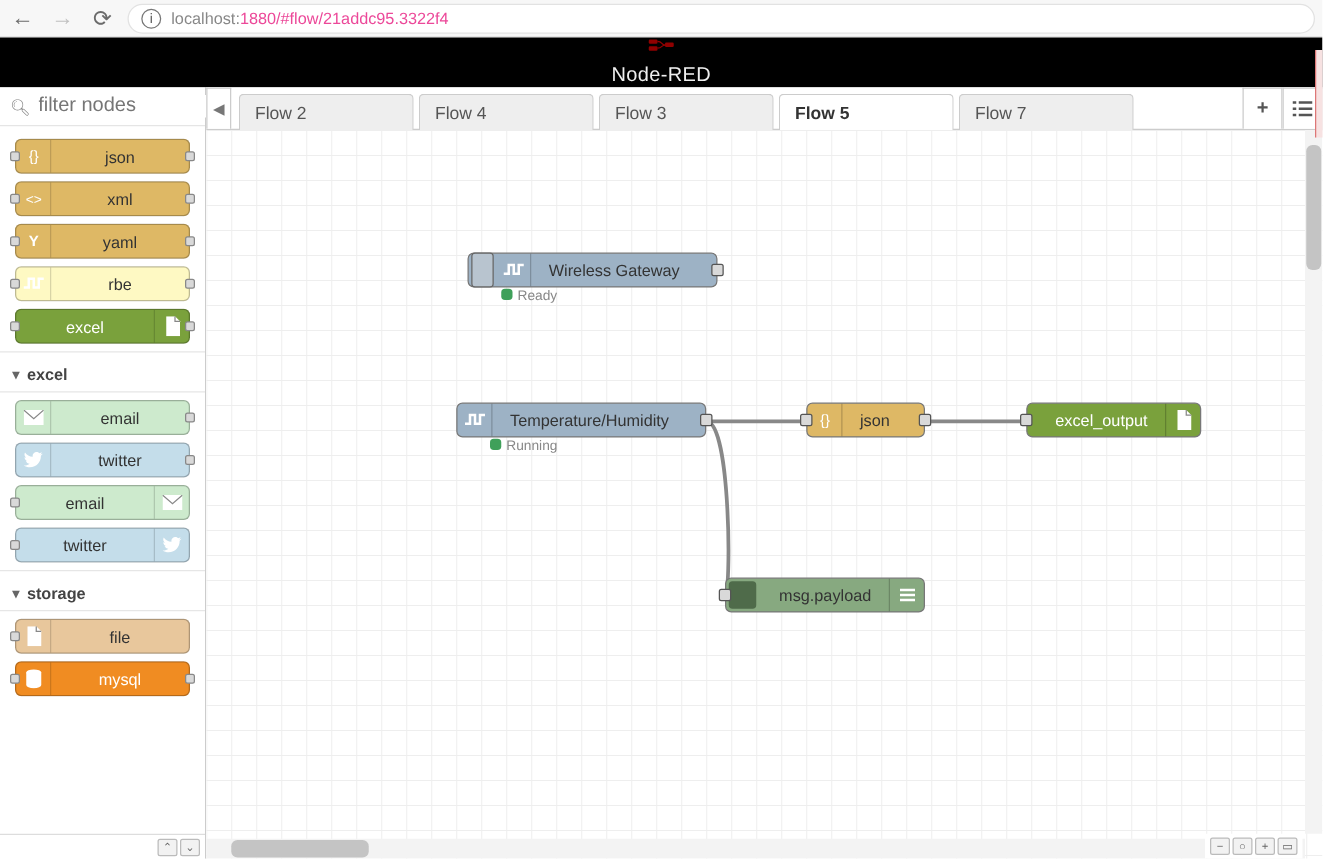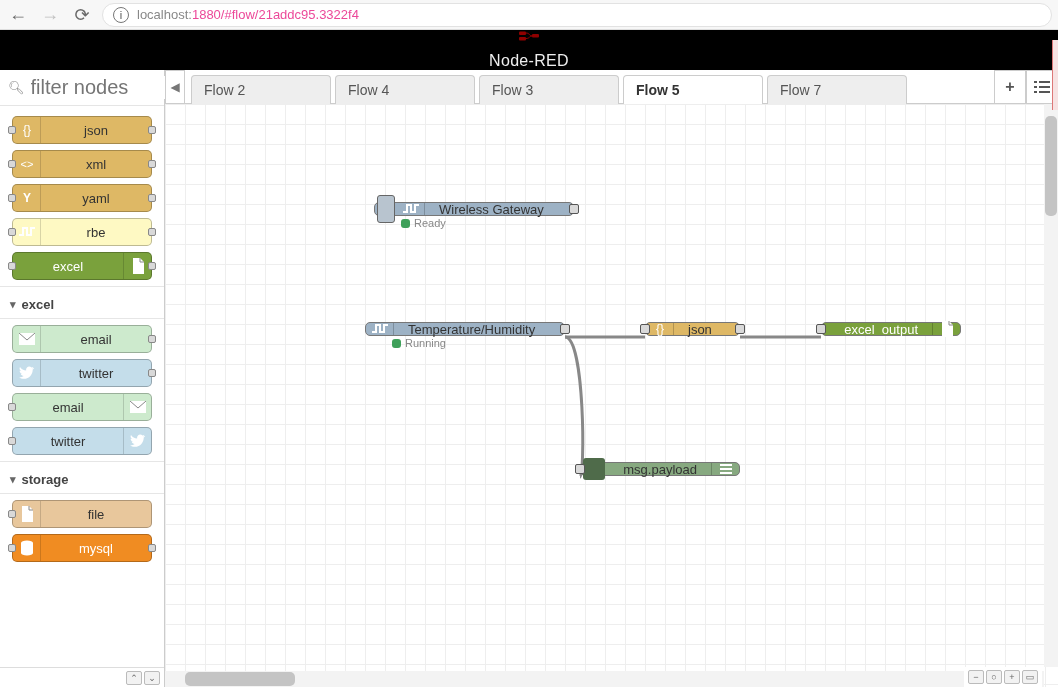--- a/index.html
+++ b/index.html
@@ -13,21 +13,21 @@
   .url-main { color: #888; }
   .url-sub { color: #ec4899; }
   
   .nr-header { height: 40px; background: #000; display: flex; align-items: center; padding: 0 14px; gap:10px;flex-direction:column; }
   .nr-logo { width: 34px; height: 22px; }
   .nr-title { color: #eee; font-size: 16px; font-weight: 400; letter-spacing: .3px; }
   
   .main { flex: 1; display: flex; min-height: 0; }
   .palette { width: 165px; border-right: 1px solid #ccc; background: #fff; display: flex; flex-direction: column; position: relative; }
   .filter { padding: 6px 8px; border-bottom: 1px solid #e5e5e5; display: flex; align-items: center; gap: 6px; background:#fff;}
-  .filter input { border: none; outline: none; font-size: 20px; flex: 1; color: #4d7c0f; }
+  .filter input { border: none; outline: none; font-size: 16px; flex: 1; color: #4d7c0f; }
   .search-icon { color: #888; font-size: 13px; }
   .palette-list { flex: 1; overflow-y: auto; padding: 4px 12px 4px 12px; }
   .pal-node { height: 28px; border: 1px solid rgba(0,0,0,.25); border-radius: 5px; display: flex; align-items: center; font-size: 13px; color: #333; position: relative; margin: 6px 0; cursor: move; }
   .pal-node .icon-box { width: 28px; height: 100%; display: flex; align-items: center; justify-content: center; border-right: 1px solid rgba(0,0,0,.15); color:#fff; }
   .pal-node.icon-right { flex-direction: row-reverse; }
   .pal-node.icon-right .icon-box { border-right: none; border-left: 1px solid rgba(0,0,0,.15); }
   .pal-node .label { flex: 1; text-align: center; padding: 0 4px; }
   .port-l, .port-r { position: absolute; width: 8px; height: 8px; background: #d9d9d9; border: 1px solid #888; border-radius: 2px; top: 50%; transform: translateY(-50%); }
   .port-l { left: -5px; }
   .port-r { right: -5px; }
@@ -54,28 +54,28 @@
   .canvas-wrap { flex: 1; overflow: hidden; position: relative; background:#fff;}
   .canvas { position: absolute; top:0; left:0; width: 2000px; height: 1200px; background-image: linear-gradient(#eee 1px, transparent 1px), linear-gradient(90deg, #eee 1px, transparent 1px); background-size: 20px 20px; }
   .canvas svg.wires { position:absolute; top:0; left:0; width:100%; height:100%; pointer-events:none; }
   .wire { stroke:#888; stroke-width:3; fill:none; }
   .vscroll { position: absolute; right: 0; top: 0; bottom: 20px; width: 14px; background: #f3f3f3; }
   .vscroll-thumb { position: absolute; left: 1px; right: 1px; top: 12px; height: 100px; background: #c4c4c4; border-radius: 5px; }
   .hscroll { position: absolute; left: 0; right: 14px; bottom: 0; height: 16px; background: #f3f3f3; display:flex; align-items:center; }
   .hscroll-thumb { position: absolute; bottom: 1px; top:1px; left: 20px; width: 110px; background: #c4c4c4; border-radius: 5px; }
   .footer-tools { position: absolute; right: 16px; bottom: 0; height: 20px; display: flex; gap: 2px; align-items:center; padding:0 4px; background:#fff;}
   
-  .node { position: absolute; height: 14px; border: 1px solid #777; border-radius: 5px; display: flex; align-items: center; font-size: 13px; color: #333; background:#ddd;}
+  .node { position: absolute; height: 28px; border: 1px solid #777; border-radius: 5px; display: flex; align-items: center; font-size: 13px; color: #333; background:#ddd;}
   .node .icon-box { width: 28px; height: 100%; display: flex; align-items: center; justify-content: center; border-right: 1px solid rgba(0,0,0,.2); color:#fff;}
   .node.icon-right .icon-box { border-right:none; border-left:1px solid rgba(0,0,0,.2); }
   .node.icon-right { flex-direction: row-reverse; }
   .node .txt { padding: 0 14px; white-space: nowrap;}
   .node-port { position: absolute; width: 10px; height: 10px; background: #d9d9d9; border: 1px solid #555; border-radius: 2px; top: 50%; transform: translateY(-50%); }
   .np-l { left: -6px; } .np-r { right: -6px; }
-  .status { position:absolute; left:26px; top:100%; font-size:11px; color:#888; display:flex; align-items:center; gap:4px; padding-top:2px;}
+  .status { position:absolute; left:26px; top:100%; font-size:11px; color:#888; display:flex; gap:4px; padding-top:2px;}
   .dot { width:9px; height:9px; border-radius:3px; }
   .dot.green { background:#3fa05a; }
   .nd-blue { background:#9db2c5; }
   .nd-olive { background:#deb865; }
   .nd-green { background:#7aa13c; }
   .nd-green .txt { color:#fff; }
   .nd-debug { background:#87a980; }
   .debug-box { width:22px; height:22px; background:#4f6b4a; border-radius:3px; margin-right:4px;}
   .right-edge { position:absolute; right:0; top:40px; width:6px; height:70px; background:#f7e2e2; border-left:1px solid #d77; }
   .btn-box { width: 18px; height: 28px; border: 1px solid #666; border-radius: 3px; background:#b8c4cf; margin:0 2px;}

